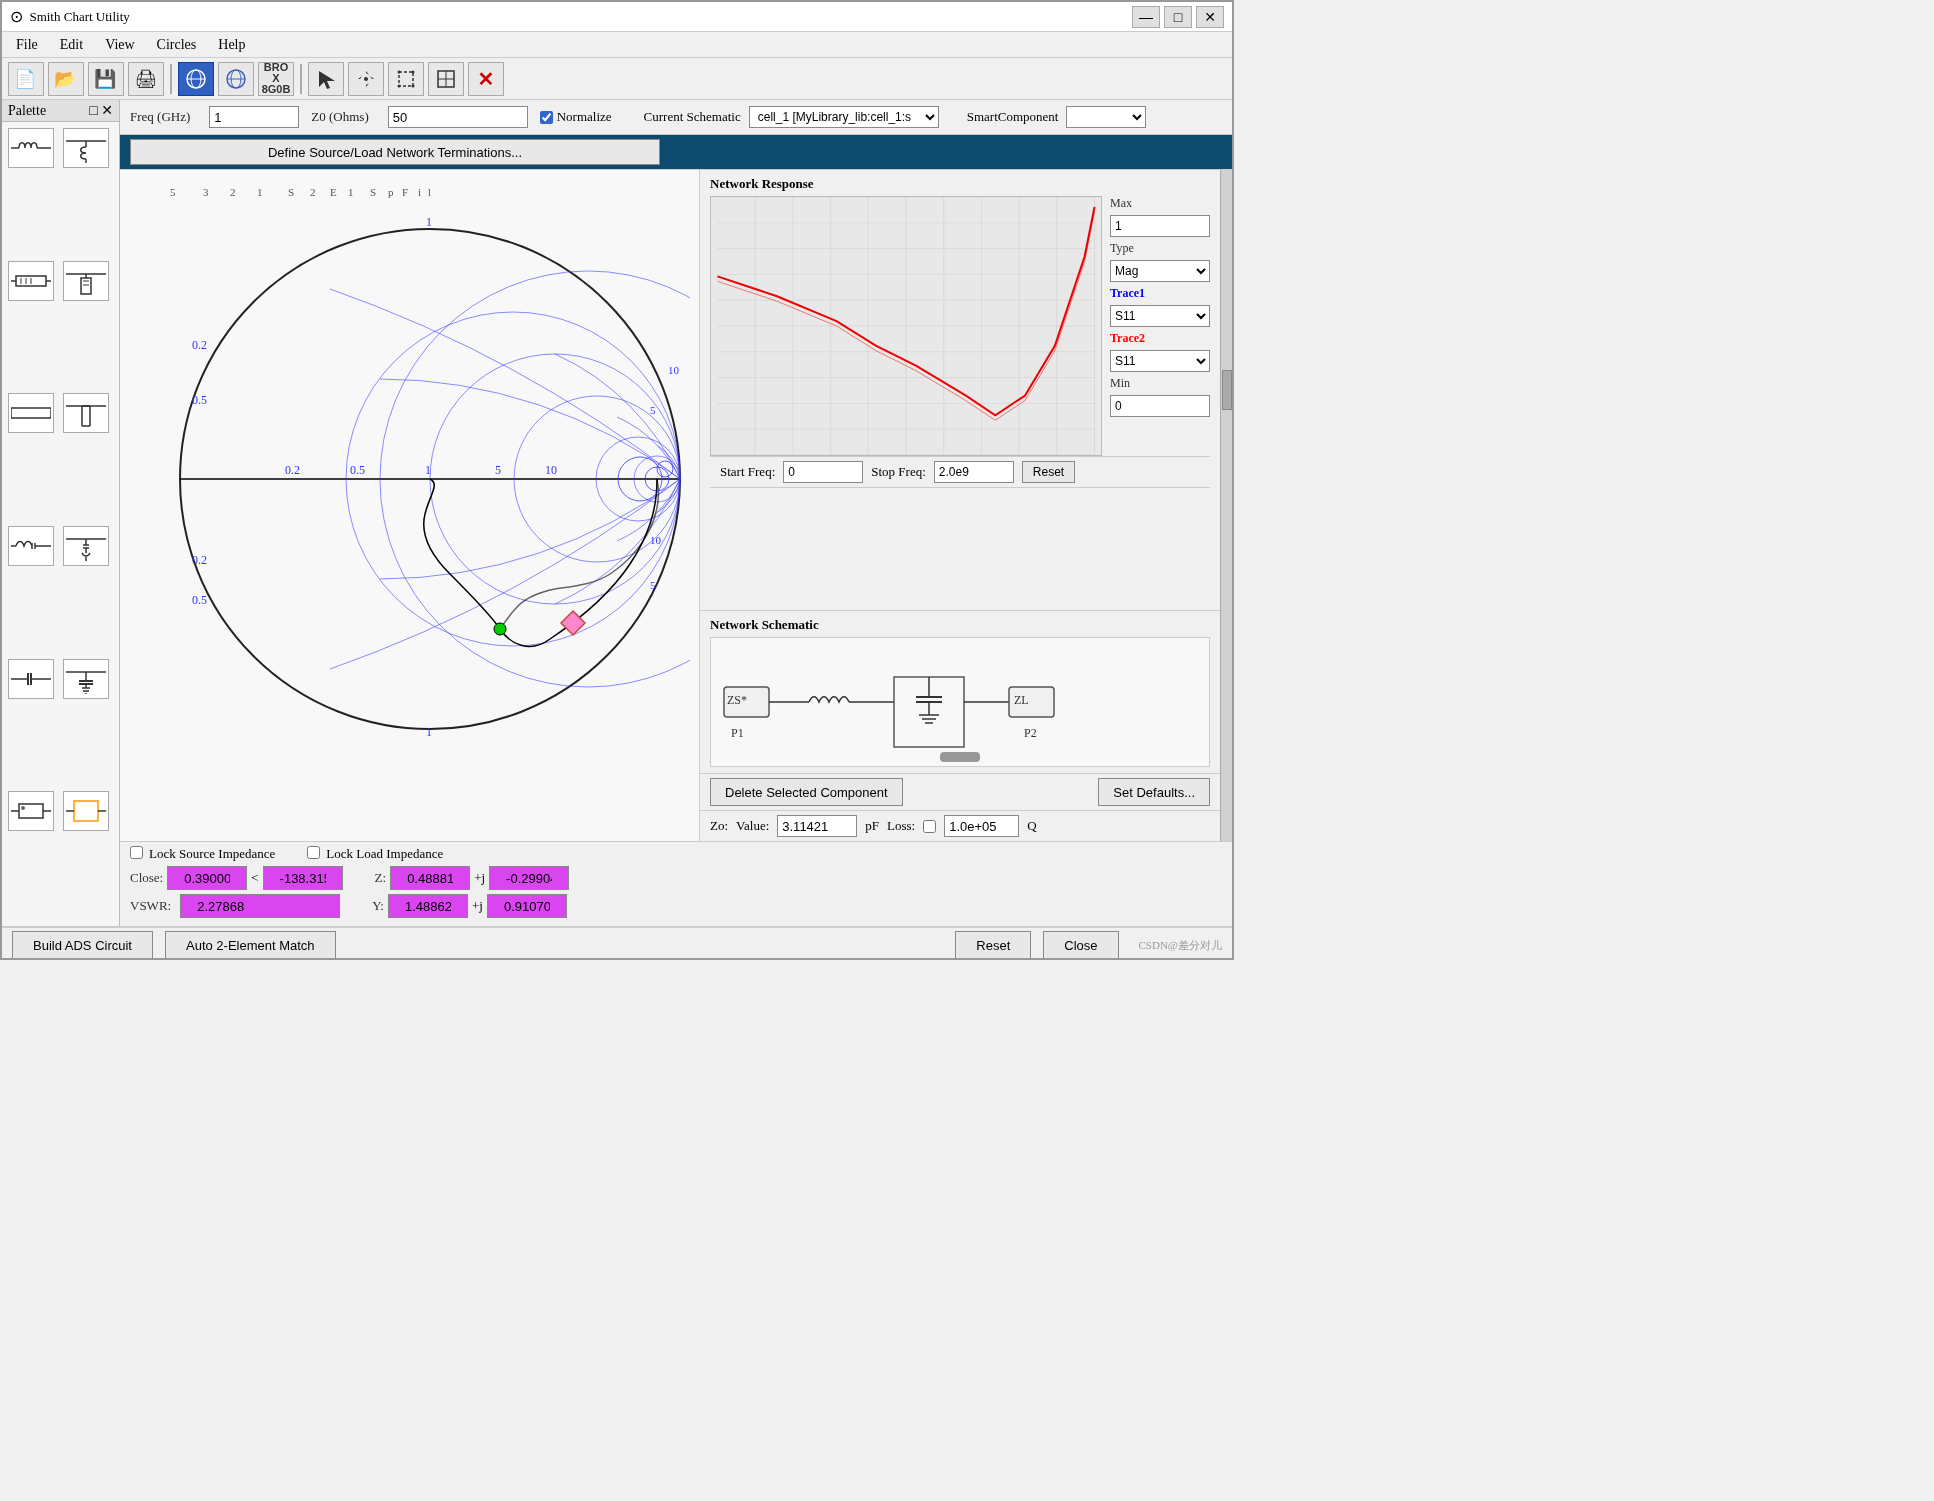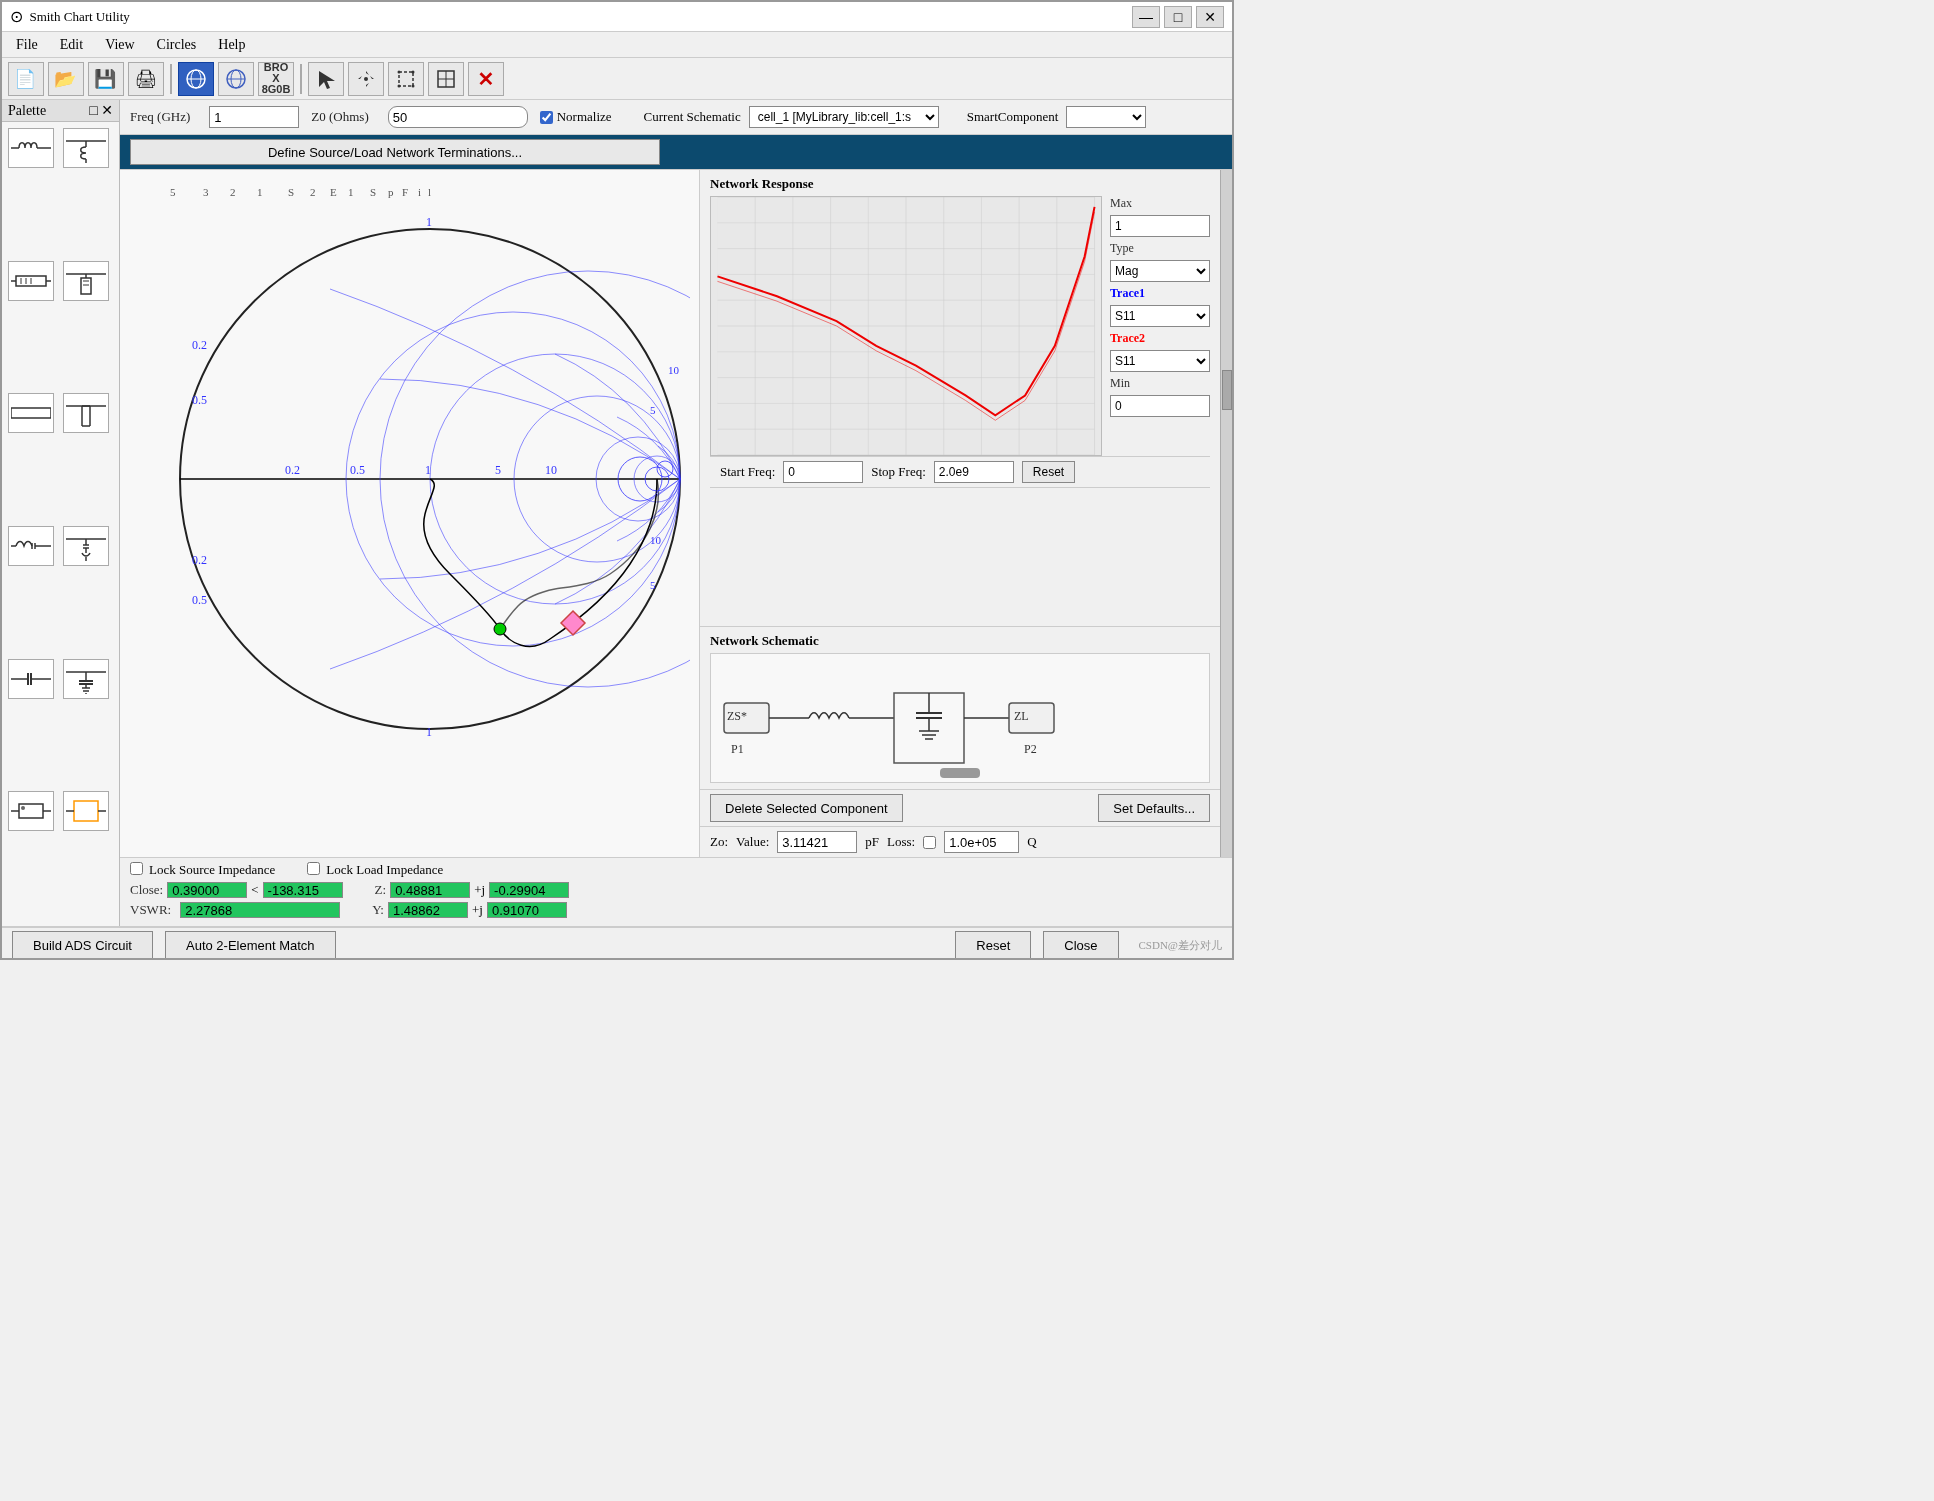--- a/index.html
+++ b/index.html
@@ -298,24 +298,24 @@
     }
     .values-row {
       display: flex;
       align-items: center;
       gap: 4px;
       font-size: 13px;
       margin-bottom: 4px;
     }
     .value-label { color: #333; }
     .value-field {
-      width: 90px; height: 16px;
-      border: 1px solid #888;
-      background: #22c55e;
-      padding: 2px 4px;
+      width: 90px; height: 24px;
+      border: 1px solid #888;
+      background: #d946ef;
+      padding: 2px 16px;
       font-size: 13px;
       color: #000;
     }
     .angle-sym { font-size: 13px; }
     .plus-j { font-size: 13px; }
 
     
     .footer {
       height: 36px;
       background: #f0f0f0;
@@ -601,21 +601,21 @@
 
   <div class="center-right">
 
     <div class="params-row">
       <div class="param-group">
         <label class="param-label">Freq (GHz)</label>
         <input class="param-input" type="text" value="1" style="">
       </div>
       <div class="param-group">
         <label class="param-label">Z0 (Ohms)</label>
-        <input class="param-input" type="text" style="width: 140px; border-radius: 9px;" value="50">
+        <input class="param-input" type="text" style="width: 140px;" value="50">
       </div>
       <div class="normalize-check">
         <input type="checkbox" checked="" style="accent-color: rgb(51, 102, 204);">
         <span>Normalize</span>
       </div>
 
       <div style="display:flex; align-items:center; gap:8px; margin-left:20px;">
         <span style="font-size:13px;">Current Schematic</span>
         <select class="schematic-select" style="width:190px;">
           <option>cell_1 [MyLibrary_lib:cell_1:s</option>

